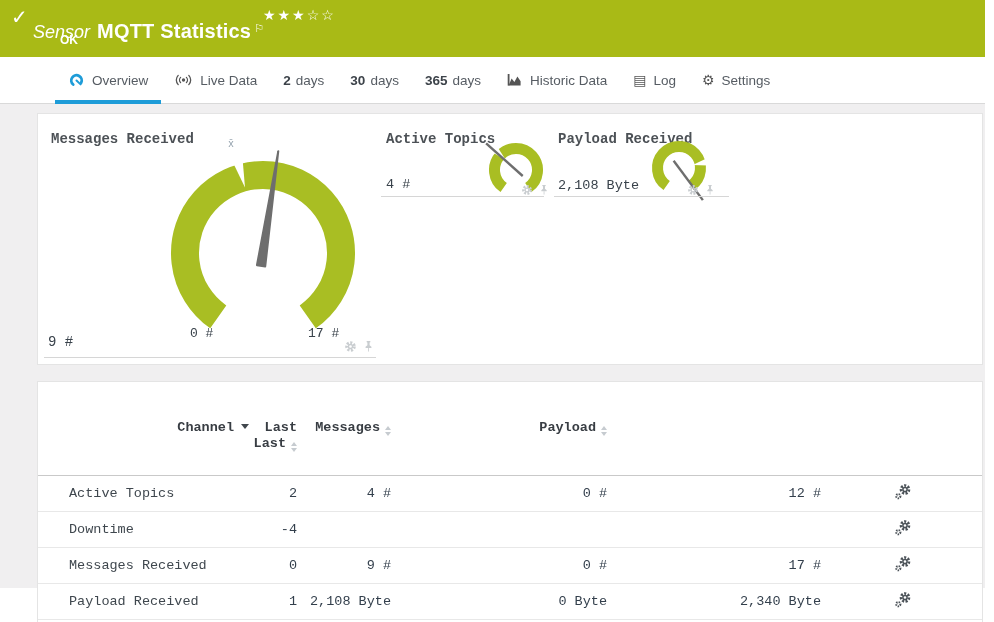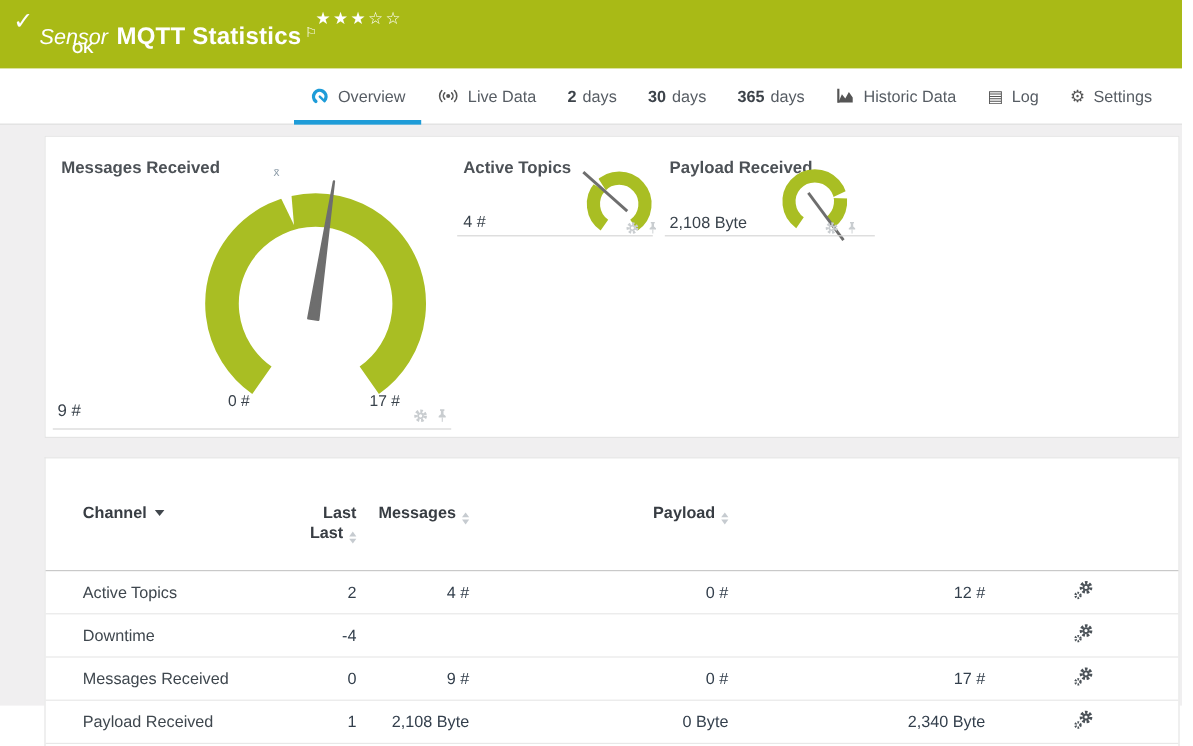--- a/index.html
+++ b/index.html
@@ -13,32 +13,32 @@
   .hdr .check { position:absolute; left:11px; top:5px; font-size:20px; font-weight:bold; }
   .hdr .titlerow { position:absolute; left:33px; top:20px; white-space:nowrap; }
   .hdr .kind { font-style:italic; font-size:18px; margin-right:7px; }
   .hdr .htitle { font-size:20px; font-weight:bold; letter-spacing:.2px; }
   .hdr .flag { font-size:11px; margin-left:3px; }
   .hdr .stars { position:absolute; left:263px; top:7px; font-size:14px; letter-spacing:2px; }
   .hdr .ok { position:absolute; left:60px; top:33px; font-size:12px; font-weight:bold; }
 
   
   .tabs { height:47px; background:#fff; border-bottom:1px solid #d9d9d9;
-          display:flex; align-items:stretch; justify-content:flex-end;
+          display:flex; align-items:stretch; justify-content:flex-start;
           padding:0 12px 0 55px; }
   .tab { display:flex; align-items:center; padding:0 13px; position:relative;
          font-size:13.5px; color:#565c63; cursor:pointer; white-space:nowrap; }
   .tab .ticon { display:inline-flex; align-items:center; margin-right:7px; }
   .tab .tpre:not(:empty) { font-weight:bold; color:#3d434a; margin-right:5px; }
   .tab.active::after { content:""; position:absolute; left:0; right:0; bottom:-1px;
                        height:4px; background:#1e9cd8; }
   .tab .glyph { font-size:14px; color:#555; margin-right:7px; font-style:normal; }
 
   
-  .content { position:relative; height:484px; background:#f0eff0; }
+  .content { position:relative; height:484px; background:#f0eff0;font-family:Liberation Mono, monospace; }
   .card { position:absolute; background:#fff; border:1px solid #e4e4e4; }
   #card-gauges { left:37px; top:9px; width:946px; height:252px; }
   #card-table  { left:37px; top:277px; width:946px; height:241px; border-bottom:none; }
 
   
   .gtitle { position:absolute; font-size:14px; font-weight:bold; color:#4c5156; }
   .gvalue { position:absolute; font-size:13.5px; color:#39424b; }
   .gminmax { position:absolute; font-size:13px; color:#39424b; }
   .tile-line { position:absolute; height:1px; background:#d6d6d6; }
   .gaugebox { position:absolute; }
@@ -46,21 +46,21 @@
   .avg-label { position:absolute; font-size:10px; color:#92a0ac; }
   .tileicons { position:absolute; display:flex; gap:6px; align-items:center; }
 
   
   .thead { display:grid; grid-template-columns:180px 48px 94px 216px 214px auto;
            padding:38px 0 0 31px; height:94px; border-bottom:1px solid #c9c9c9;
            font-size:13.5px; font-weight:bold; color:#383d43; }
   .trow  { display:grid; grid-template-columns:180px 48px 94px 216px 214px auto;
            padding-left:31px; height:36px; align-items:center;
            border-bottom:1px solid #e8e8e8; font-size:13.5px; }
-  .th { line-height:16px; }
+  .th { line-height:16px;text-align:right; }
   .num { text-align:right; }
   .td.ch { color:#3f474e; }
   .td.num { color:#333f4c; }
   .caret { display:inline-block; margin-left:7px; vertical-align:2px;
            border-left:4.5px solid transparent; border-right:4.5px solid transparent;
            border-top:5px solid #41474d; }
   .updown { display:inline-flex; flex-direction:column; gap:2px; margin-left:5px;
             vertical-align:1px; }
   .updown i { display:block; width:0; height:0;
               border-left:3.5px solid transparent; border-right:3.5px solid transparent; }

